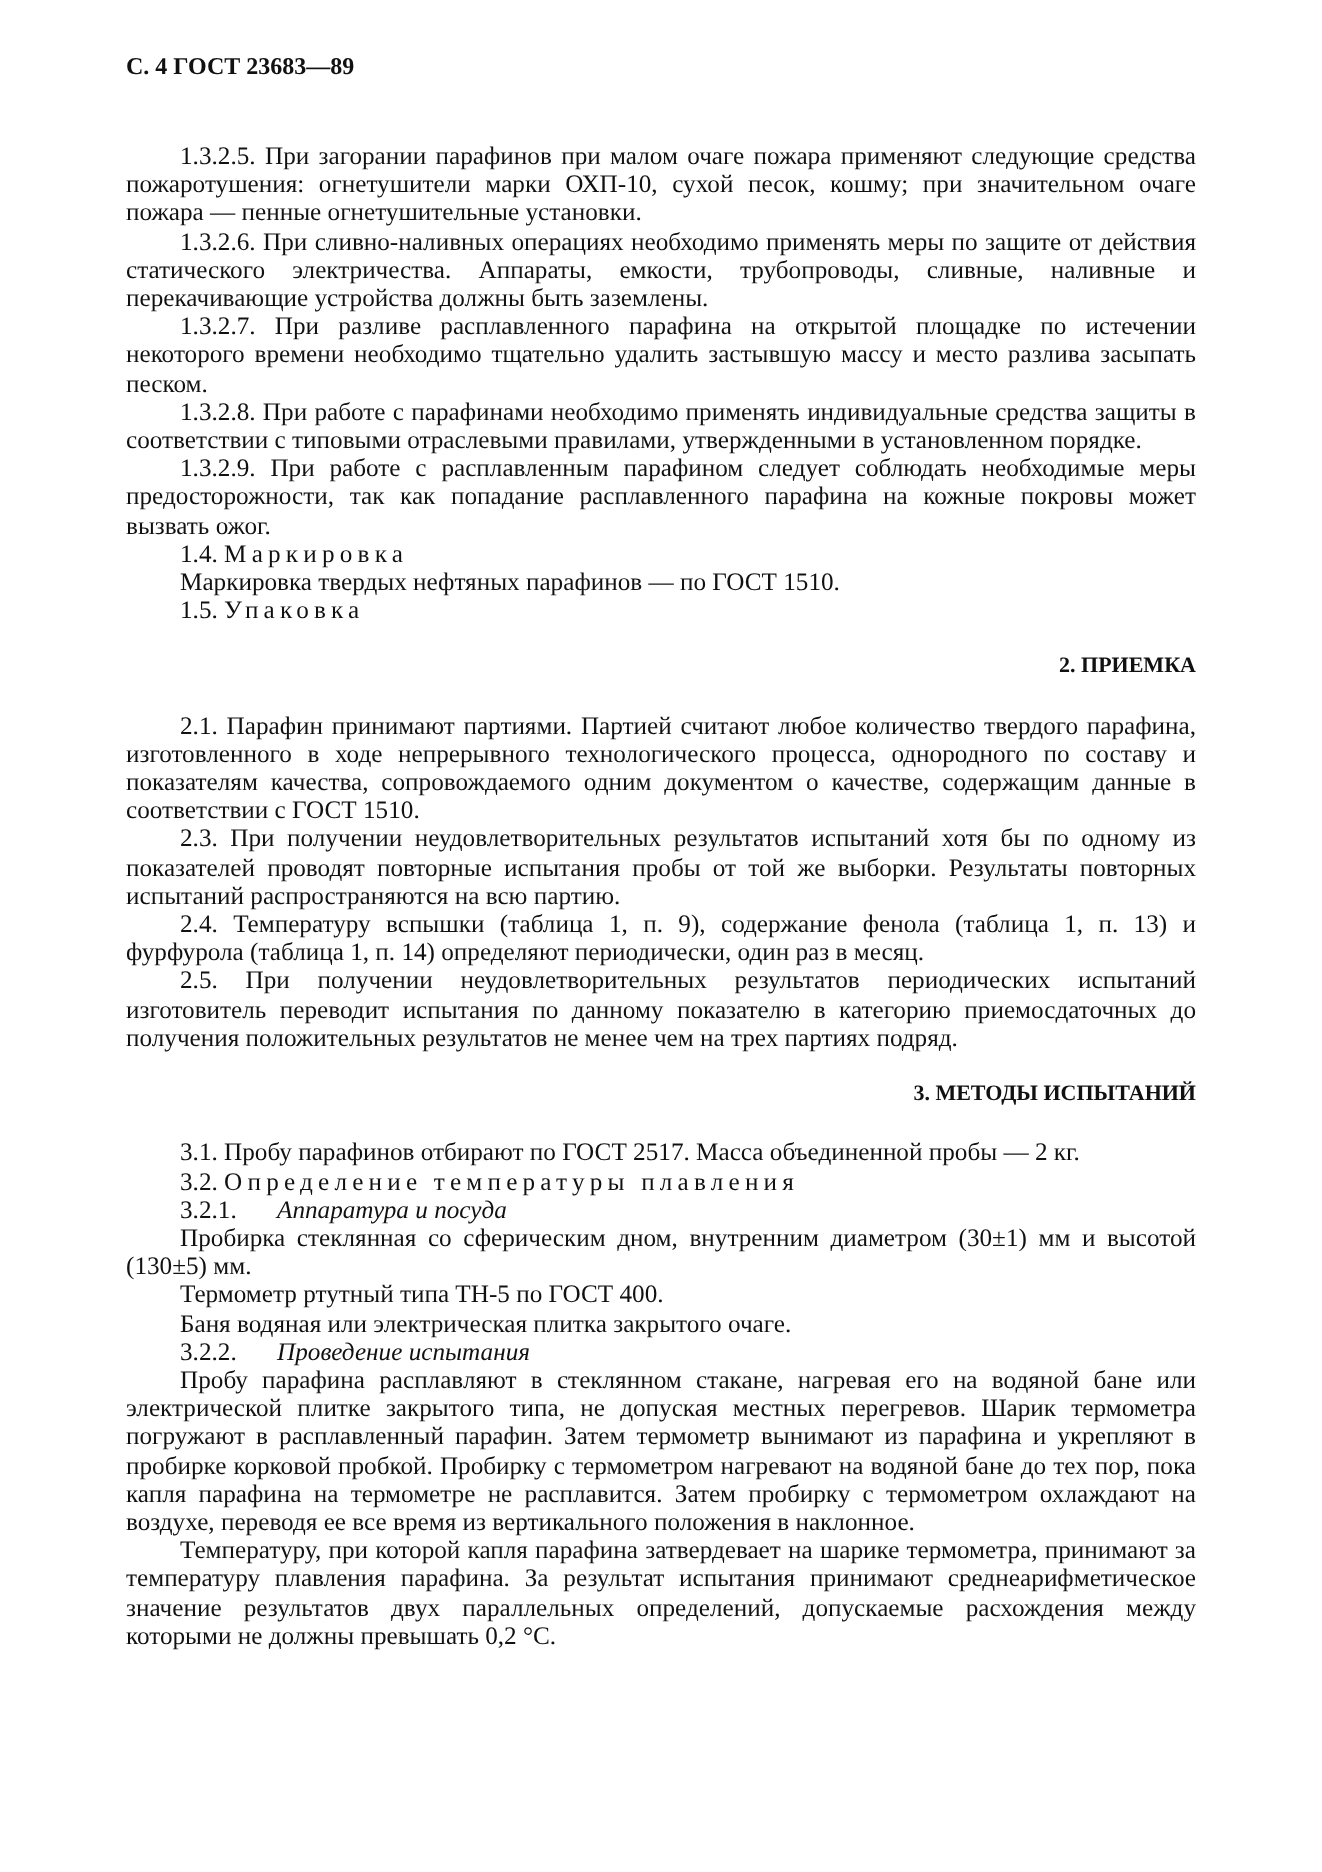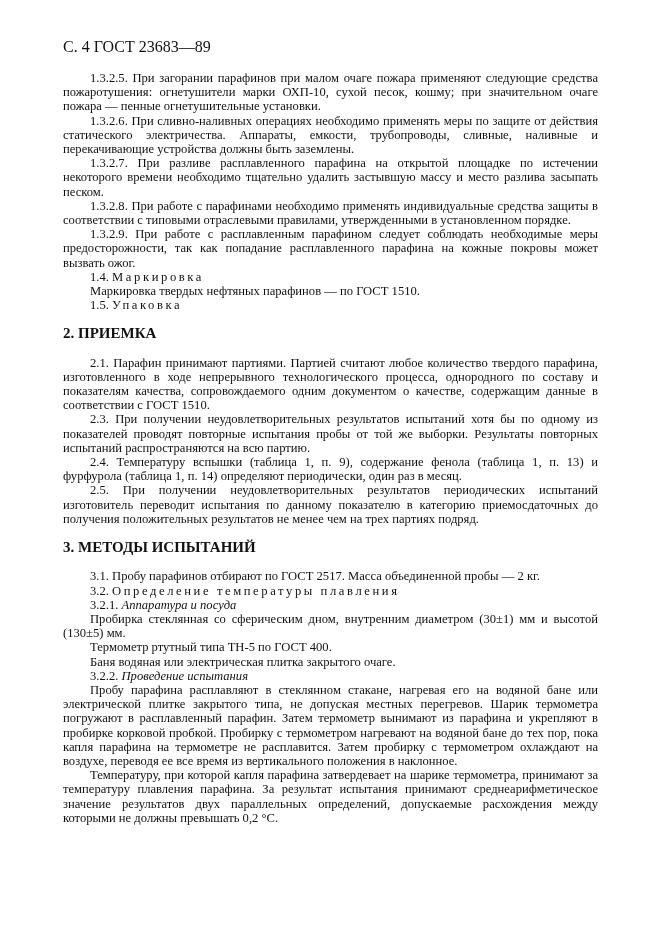--- a/index.html
+++ b/index.html
@@ -1,23 +1,23 @@
 <!DOCTYPE html>
 <html><head>
 <meta charset="utf-8">
 <style>
   html, body { margin: 0; padding: 0; background: #ffffff; }
   body { width: 661px; height: 936px; position: relative; overflow: hidden;
          font-family: "Liberation Serif", "DejaVu Serif", serif; color: #111; }
-  .page-header { position: absolute; left: 63px; top: 38px; font-weight: normal; font-size: 16px; letter-spacing: 0; }
+  .page-header { position: absolute; left: 63px; top: 26px; font-weight: bold; font-size: 12px; letter-spacing: 0; }
   .body { position: absolute; left: 63px; top: 71px; width: 535px; font-size: 12.6px; line-height: 14.2px; }
   .p { margin: 0; text-align: justify; text-indent: 27px; }
   .spaced { letter-spacing: 2.6px; }
-  .ital { font-style: italic; }
-  .section-title { text-align: left; font-weight: bold; font-size: 15px; margin: 14px 0 15px 0; }
+  .ital { font-style: italic; margin-left: 17px; }
+  .section-title { text-align: right; font-weight: bold; font-size: 11px; margin: 14px 0 15px 0; }
 </style>
 </head>
 <body>
 
 <div class="page-header">С. 4 ГОСТ 23683—89</div>
 
 <div class="body">
   <p class="p">1.3.2.5. При загорании парафинов при малом очаге пожара применяют следующие средства пожаротушения: огнетушители марки ОХП-10, сухой песок, кошму; при значительном очаге пожара — пенные огнетушительные установки.</p>
   <p class="p">1.3.2.6. При сливно-наливных операциях необходимо применять меры по защите от действия статического электричества. Аппараты, емкости, трубопроводы, сливные, наливные и перекачивающие устройства должны быть заземлены.</p>
   <p class="p">1.3.2.7. При разливе расплавленного парафина на открытой площадке по истечении некоторого времени необходимо тщательно удалить застывшую массу и место разлива засыпать песком.</p>

